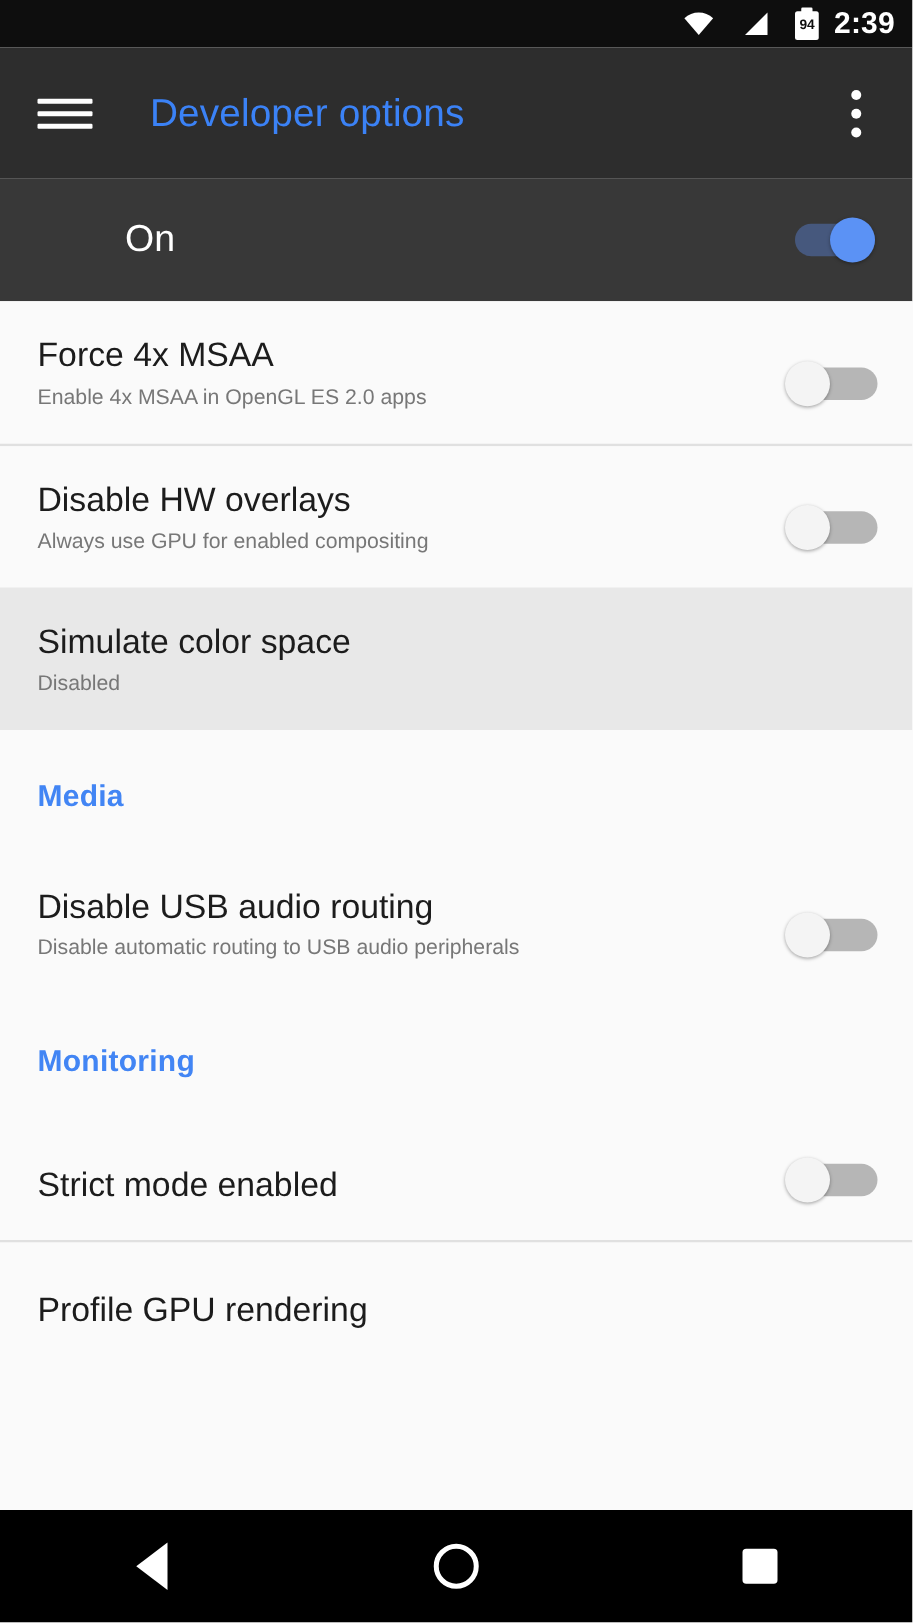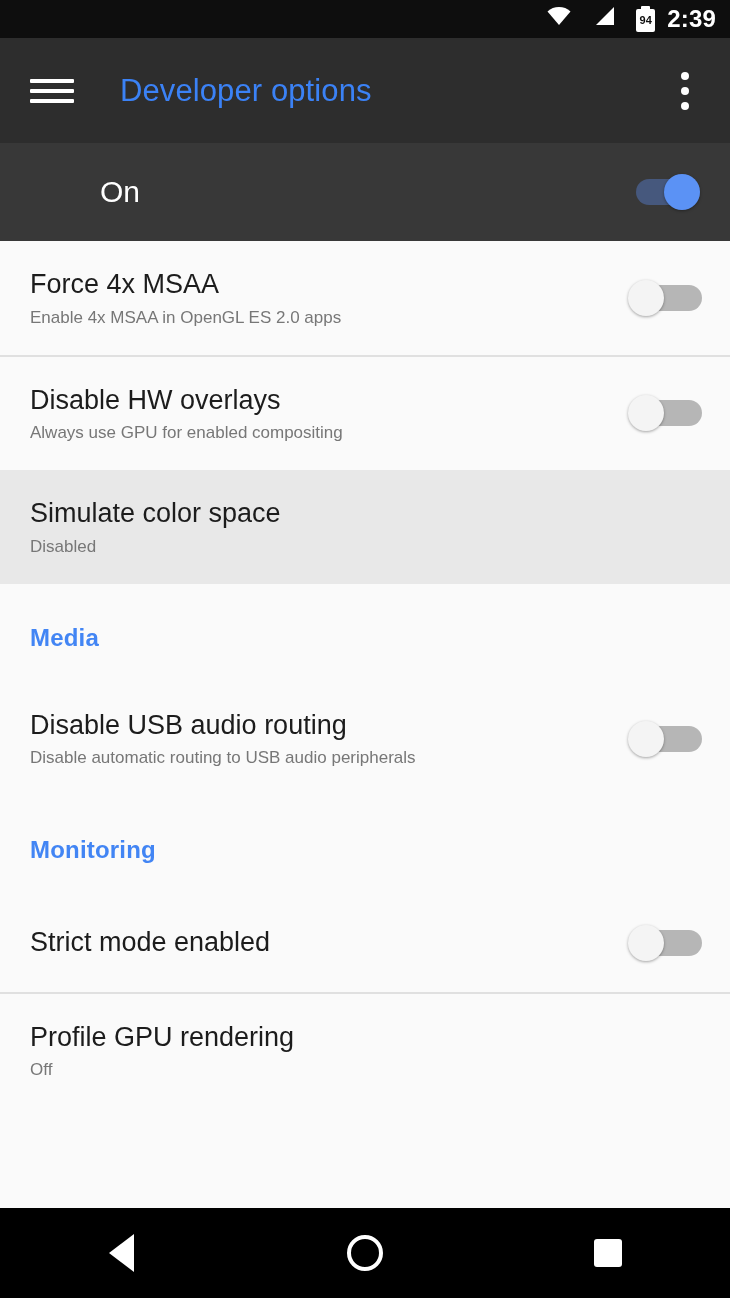--- a/index.html
+++ b/index.html
@@ -9,21 +9,21 @@
     font-family:"Liberation Sans", sans-serif;
     overflow:hidden;
   }
   .phone { position:relative; width:730px; height:1298px; background:#fafafa; }
 
   
   .status-bar {
     height:38px; background:#0e0e0e; display:flex; align-items:center;
     justify-content:flex-end; padding-right:14px; gap:10px;
   }
-  .sb-icons { display:flex; align-items:flex-start; gap:20px; }
+  .sb-icons { display:flex; align-items:center; gap:20px; }
   .icon-wifi { width:26px; height:20px; display:block; }
   .icon-signal { width:24px; height:20px; display:block; }
   .icon-battery { position:relative; width:19px; height:26px; }
   .icon-battery .cap {
     position:absolute; top:0; left:5px; width:9px; height:4px;
     background:#fff; border-radius:1px;
   }
   .icon-battery .body {
     position:absolute; top:3px; left:0; width:19px; height:23px;
     background:#fff; border-radius:2px;
@@ -72,21 +72,21 @@
     box-shadow:0 1px 3px rgba(0,0,0,.35);
   }
   .switch.on .track  { background:#46587d; }
   .switch.on .thumb  { left:38px; background:#5b92f5; }
   .switch.off .track { background:#b6b6b6; }
   .switch.off .thumb { left:0px; background:#f4f4f4; }
 
   
   .list { background:#fafafa; }
   .row {
-    display:flex; align-items:center; background:#fafafa;
+    display:flex; align-items:flex-end; background:#fafafa;
     padding:26px 26px 26px 30px; min-height:98px;
   }
   .row.highlight { background:#e8e8e8; }
   .row .txt { flex:1; padding-right:18px; }
   .row .title {
     font-size:27px; color:#1c1c1c; line-height:1.28;
     font-family:"Liberation Sans", sans-serif;
   }
   .row .sub {
     font-size:17px; color:#777777; line-height:1.3; margin-top:5px;
@@ -218,21 +218,20 @@
         <div class="switch off">
           <div class="track"></div>
           <div class="thumb"></div>
         </div>
       </div>
       <div class="divider"></div>
 
       <div class="row">
         <div class="txt">
           <div class="title">Profile GPU rendering</div>
-          <div class="sub">Off</div>
         </div>
       </div>
 
     </div>
   </div>
 
   <div class="nav-bar">
     <div class="nav-btn">
       <div class="nav-back"></div>
     </div>

